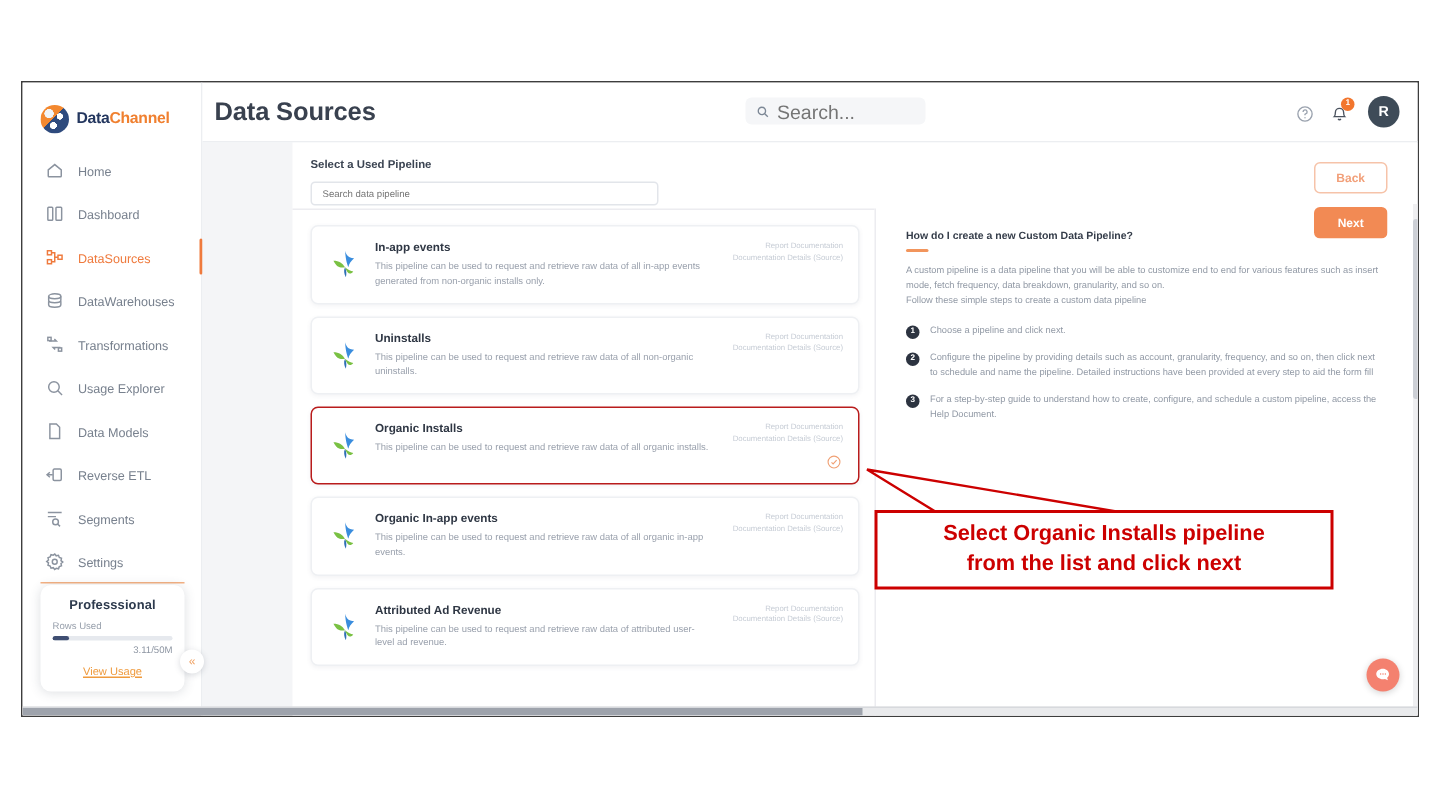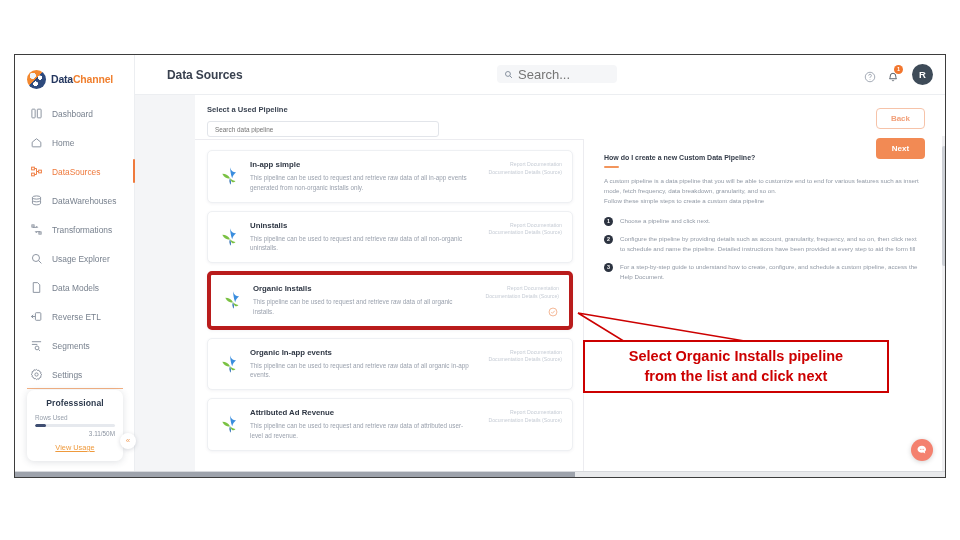--- a/index.html
+++ b/index.html
@@ -109,22 +109,22 @@
 
   
   .topbar {
     position: absolute; left: 120px; top: 0;
     width: 812px; height: 40px;
     background: #ffffff;
     border-bottom: 1px solid #eceef1;
     display: flex; align-items: center;
   }
   .page-title {
-    margin-left: 32px;
-    font-size: 12px; font-weight: bold; color: #39414f;
+    margin-left: 8px;
+    font-size: 17px; font-weight: bold; color: #39414f;
     letter-spacing: -0.1px;
   }
   .search-box {
     position: absolute; left: 362px; top: 10px;
     width: 120px; height: 18px;
     background: #f5f6f8; border-radius: 4px;
     display: flex; align-items: center; gap: 5px;
     padding: 0 7px;
   }
   .search-box .sicon { width: 9px; height: 9px; flex:none; }
@@ -210,21 +210,21 @@
     background: #ffffff;
     border: 1px solid #eef0f3;
     border-radius: 5px;
     box-shadow: 0 1px 3px rgba(80,90,110,0.07);
     padding: 9px 10px 9px 11px;
     margin-bottom: 8px;
     min-height: 52px;
     cursor: pointer;
     display: flex; gap: 9px;
   }
-  .card.selected { border: 4px solid #b91c1c; }
+  .card.selected { border: 1px solid #b91c1c; }
   .card-icon { width: 22px; height: 22px; flex: none; margin-top: 5px; }
   .card-body { flex: 1; padding-right: 86px; }
   .card-title { font-size: 7.8px; font-weight: bold; color: #2f3744; }
   .card-desc { font-size: 6.3px; color: #9aa1ad; line-height: 1.55; margin-top: 4px; }
   .card-links {
     position: absolute; right: 10px; top: 10px;
     text-align: right;
   }
   .card-links a {
     display: block;
@@ -320,31 +320,31 @@
         <span class="brand-mark"></span>
         <span class="brand-text">
           <span class="b1">Data</span><span class="b2">Channel</span>
         </span>
       </div>
 
       <nav class="nav">
 
         <div class="nav-item">
           <svg class="ico" viewBox="0 0 24 24" fill="none" stroke="#8b939f" stroke-width="1.8">
+            <path d="M4 11.5 12 5l8 6.5V19a1 1 0 0 1-1 1H5a1 1 0 0 1-1-1z"></path>
+          </svg>
+          <span>Home</span>
+        </div>
+
+        <div class="nav-item">
+          <svg class="ico" viewBox="0 0 24 24" fill="none" stroke="#8b939f" stroke-width="1.8">
             <rect x="3.5" y="4" width="6" height="16" rx="1"></rect>
               <rect x="13.5" y="4" width="7" height="16" rx="1"></rect>
           </svg>
           <span>Dashboard</span>
-        </div>
-
-        <div class="nav-item">
-          <svg class="ico" viewBox="0 0 24 24" fill="none" stroke="#8b939f" stroke-width="1.8">
-            <path d="M4 11.5 12 5l8 6.5V19a1 1 0 0 1-1 1H5a1 1 0 0 1-1-1z"></path>
-          </svg>
-          <span>Home</span>
         </div>
 
         <div class="nav-item active">
           <span class="bar"></span>
           <svg class="ico" viewBox="0 0 24 24" fill="none" stroke="#ef7a3d" stroke-width="1.8">
             <rect x="3" y="4" width="5" height="5"></rect>
               <rect x="3" y="15" width="5" height="5"></rect>
             <rect x="16" y="9.5" width="5" height="5"></rect>
               <path d="M8 6.5h4v5.5M8 17.5h4V12h4"></path>
           </svg>
@@ -478,21 +478,21 @@
 
         <div class="list" id="pipeline-list">
   <div class="card">
     <svg class="card-icon" viewBox="0 0 40 40">
   <path d="M20 4 C22 11, 26 13, 31 13 C27 17, 25 19, 24 24 C22 18, 21 15, 20 4 Z" fill="#3a8dde"></path>
   <path d="M6 16 C13 16, 17 19, 20 24 C14 25, 10 24, 6 16 Z" fill="#7ac143"></path>
   <path d="M20 24 C22 28, 22 32, 21 36 C19 32, 18 28, 20 24 Z" fill="#2f6fb5"></path>
   <path d="M20 24 C24 27, 27 29, 30 29 C27 33, 23 33, 20 24 Z" fill="#7ac143"></path>
 </svg>
     <div class="card-body">
-      <div class="card-title">In-app simple</div>
+      <div class="card-title">In-app events</div>
       <div class="card-desc">This pipeline can be used to request and retrieve raw data of all in-app events generated from non-organic installs only.</div>
     </div>
     <div class="card-links">
       <a>Report Documentation</a>
       <a>Documentation Details (Source)</a>
     </div>
 
   </div>
   <div class="card">
     <svg class="card-icon" viewBox="0 0 40 40">

